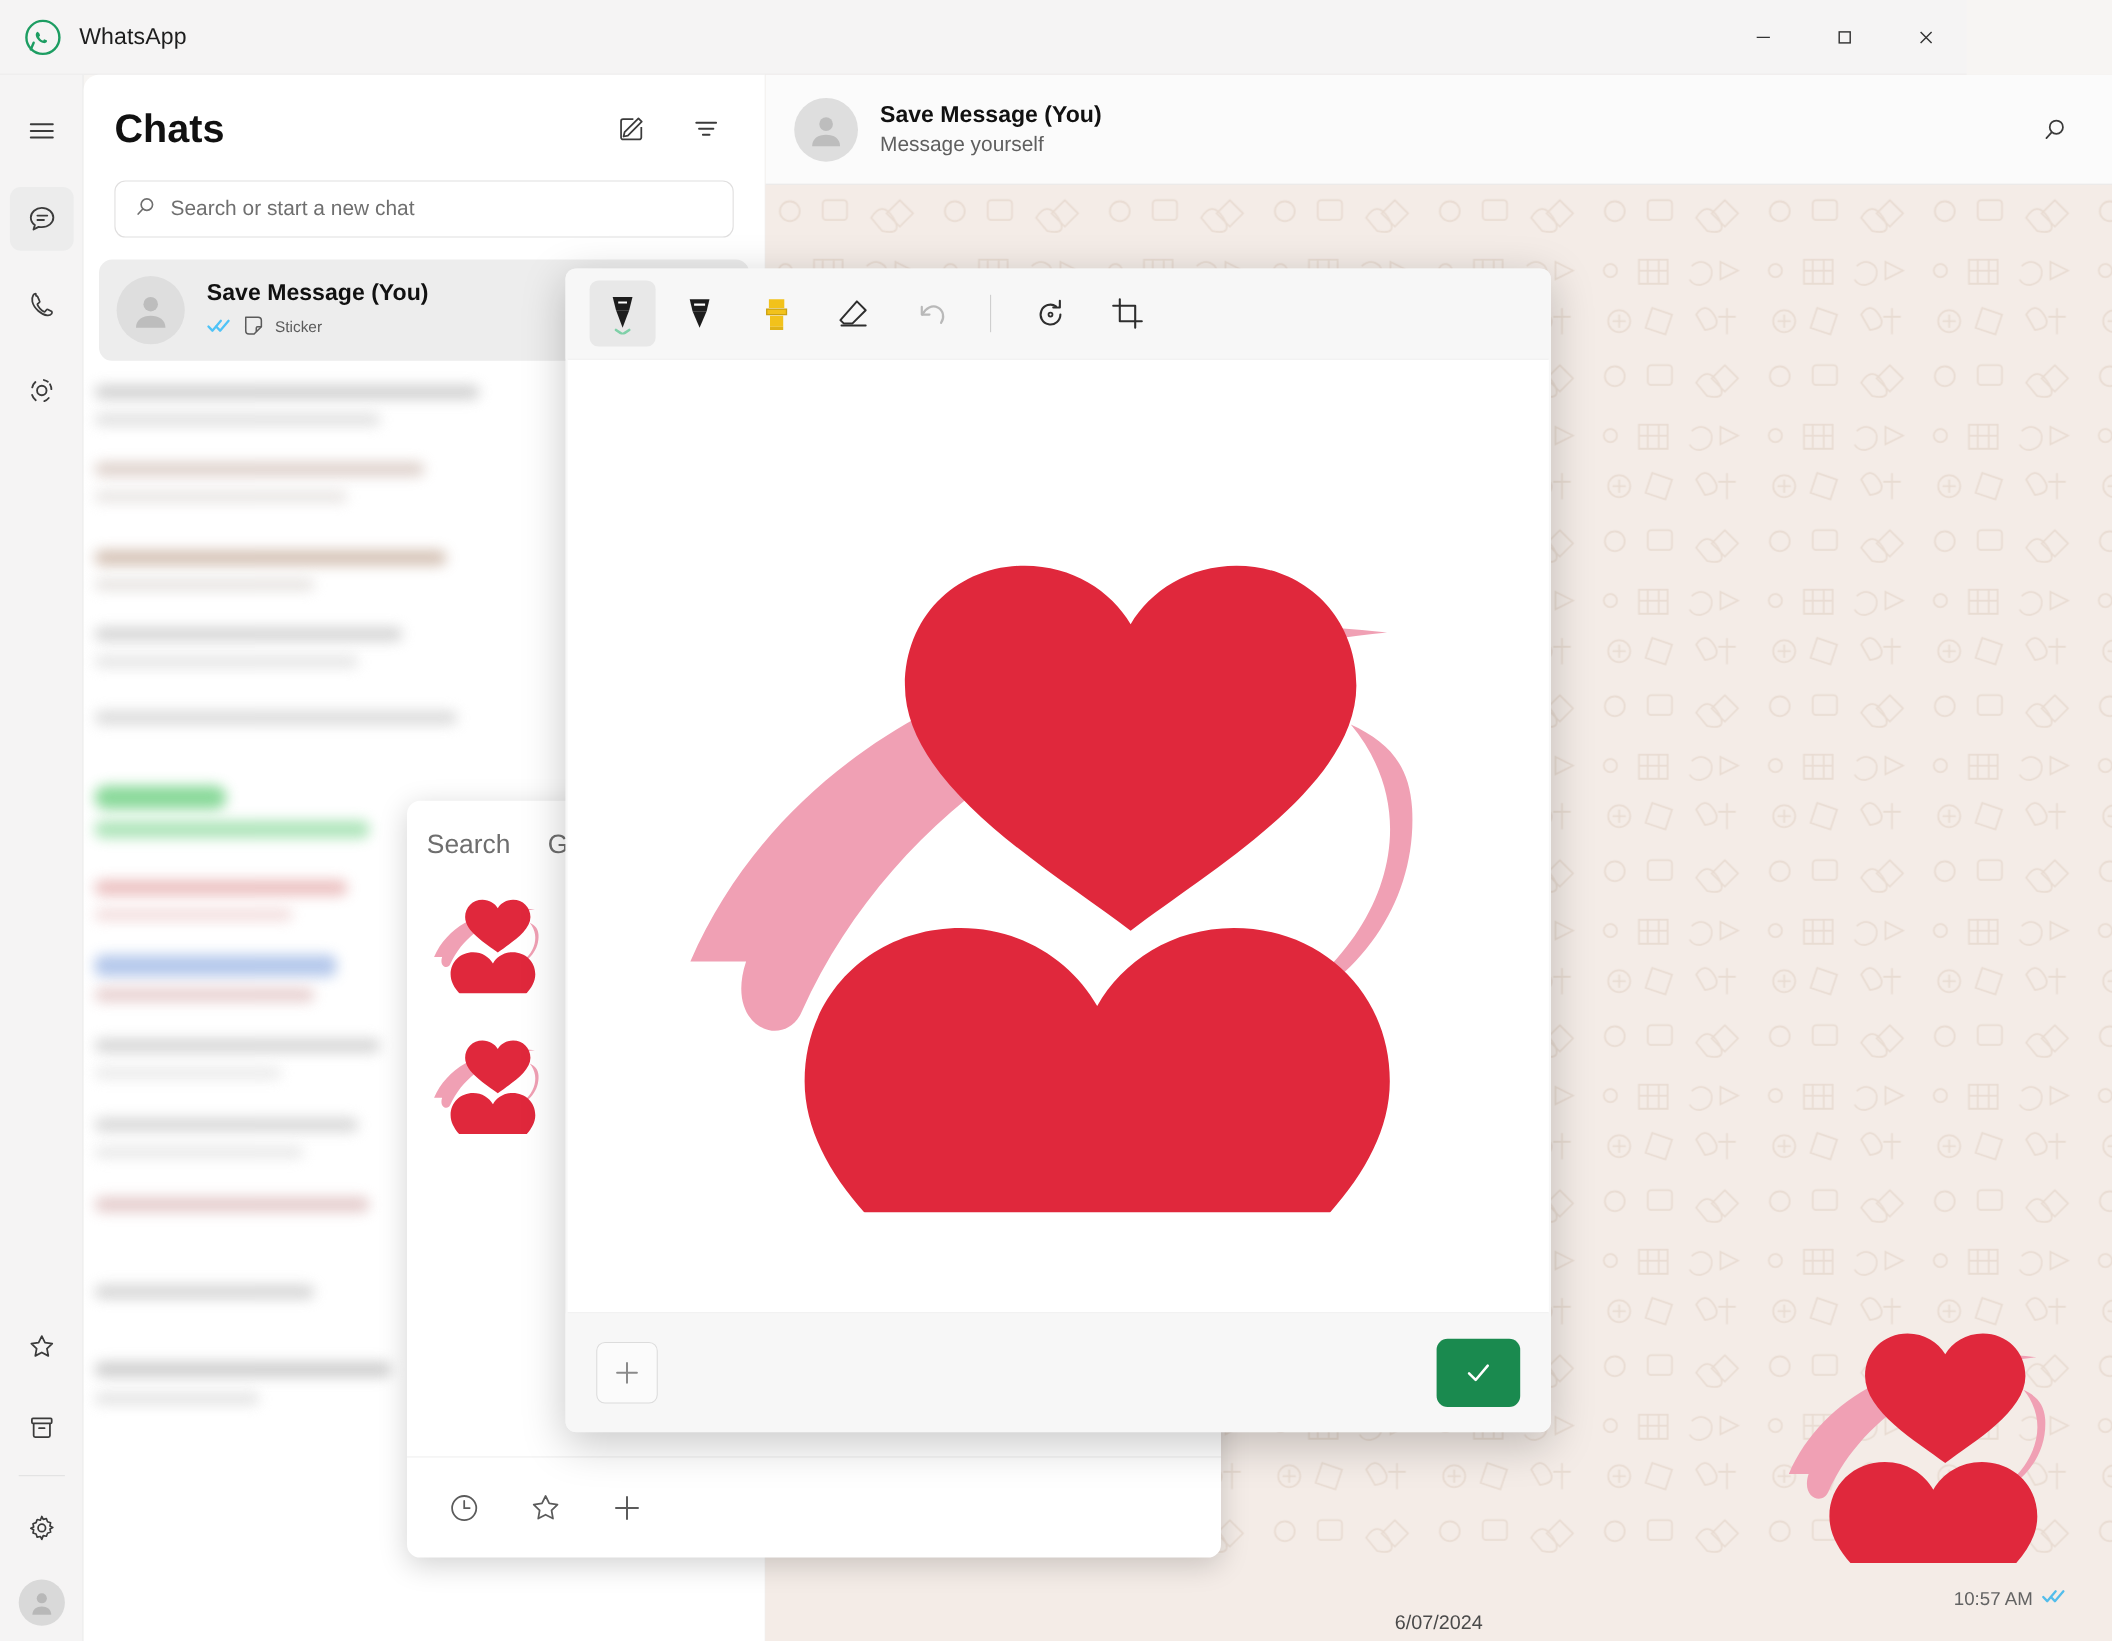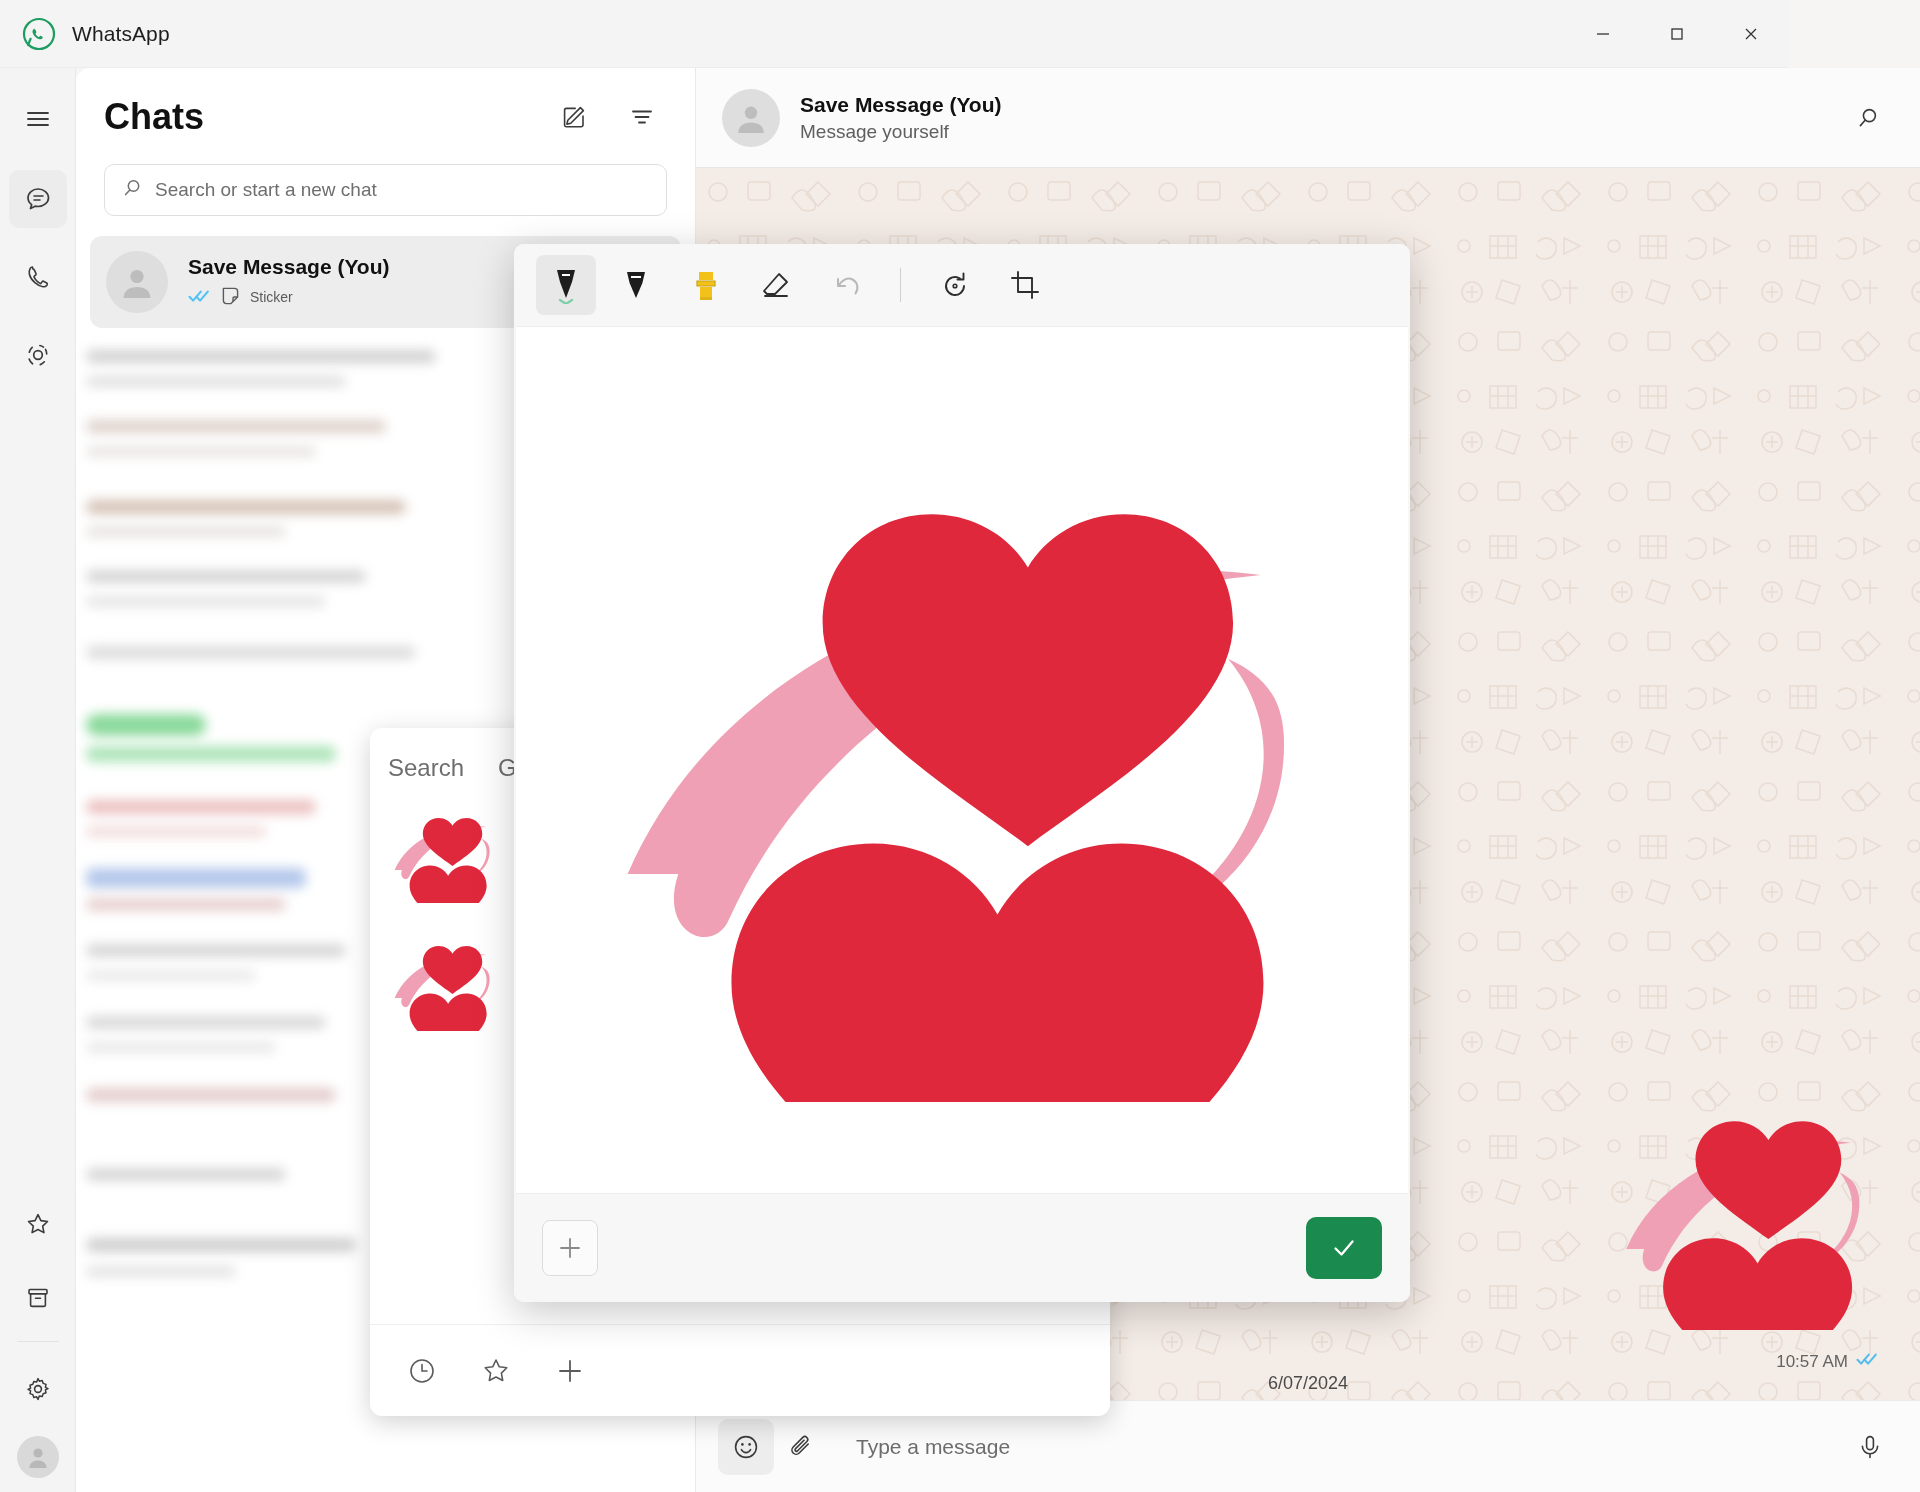--- a/index.html
+++ b/index.html
@@ -475,42 +475,20 @@
         <span>
           <svg width="24" height="16" viewBox="0 0 24 16">
             <path d="M1.5 8.8l3.6 3.8L12.8 3.6" fill="none" stroke="#53bdeb" stroke-width="2.1" stroke-linecap="round" stroke-linejoin="round"></path>
             <path d="M8.5 8.8l3.6 3.8L19.8 3.6" fill="none" stroke="#53bdeb" stroke-width="2.1" stroke-linecap="round" stroke-linejoin="round"></path>
           </svg>
         </span>
       </div>
       <div class="date-chip">6/07/2024</div>
     </div>
 
-    <div class="composer">
-      <div class="comp-btn on">
-        <svg width="30" height="30" viewBox="0 0 30 30">
-          <circle cx="15" cy="15" r="10.4" fill="none" stroke="#3b3b3b" stroke-width="1.6"></circle>
-          <circle cx="11.4" cy="12.4" r="1.3" fill="#3b3b3b"></circle>
-          <circle cx="18.6" cy="12.4" r="1.3" fill="#3b3b3b"></circle>
-          <path d="M10.4 17.6c1.2 2 3 3 4.6 3s3.4-1 4.6-3" fill="none" stroke="#3b3b3b" stroke-width="1.6" stroke-linecap="round"></path>
-        </svg>
-      </div>
-      <div class="comp-btn">
-        <svg width="30" height="30" viewBox="0 0 30 30">
-          <path d="M21.2 12l-9 9a4.2 4.2 0 01-6-6l9.6-9.6a2.9 2.9 0 014.1 4.1l-9.5 9.5a1.5 1.5 0 01-2.1-2.1l8.7-8.7" fill="none" stroke="#3b3b3b" stroke-width="1.6" stroke-linecap="round" stroke-linejoin="round"></path>
-        </svg>
-      </div>
-      <div class="comp-input">Type a message</div>
-      <div class="comp-btn">
-        <svg width="30" height="30" viewBox="0 0 30 30">
-          <rect x="11.6" y="4.6" width="6.8" height="13" rx="3.4" fill="none" stroke="#3b3b3b" stroke-width="1.6"></rect>
-          <path d="M7.4 14.2a7.6 7.6 0 0015.2 0M15 21.8v3.6" fill="none" stroke="#3b3b3b" stroke-width="1.6" stroke-linecap="round"></path>
-        </svg>
-      </div>
-    </div>
   </div>
 
   <div class="picker">
     <div class="picker-tabs">
       <span class="picker-tab">Search</span>
       <span class="picker-tab">GIF</span>
     </div>
     <div class="picker-grid">
       <div class="sticker-cell">
         <svg viewBox="0 0 300 270" width="110" height="99">

